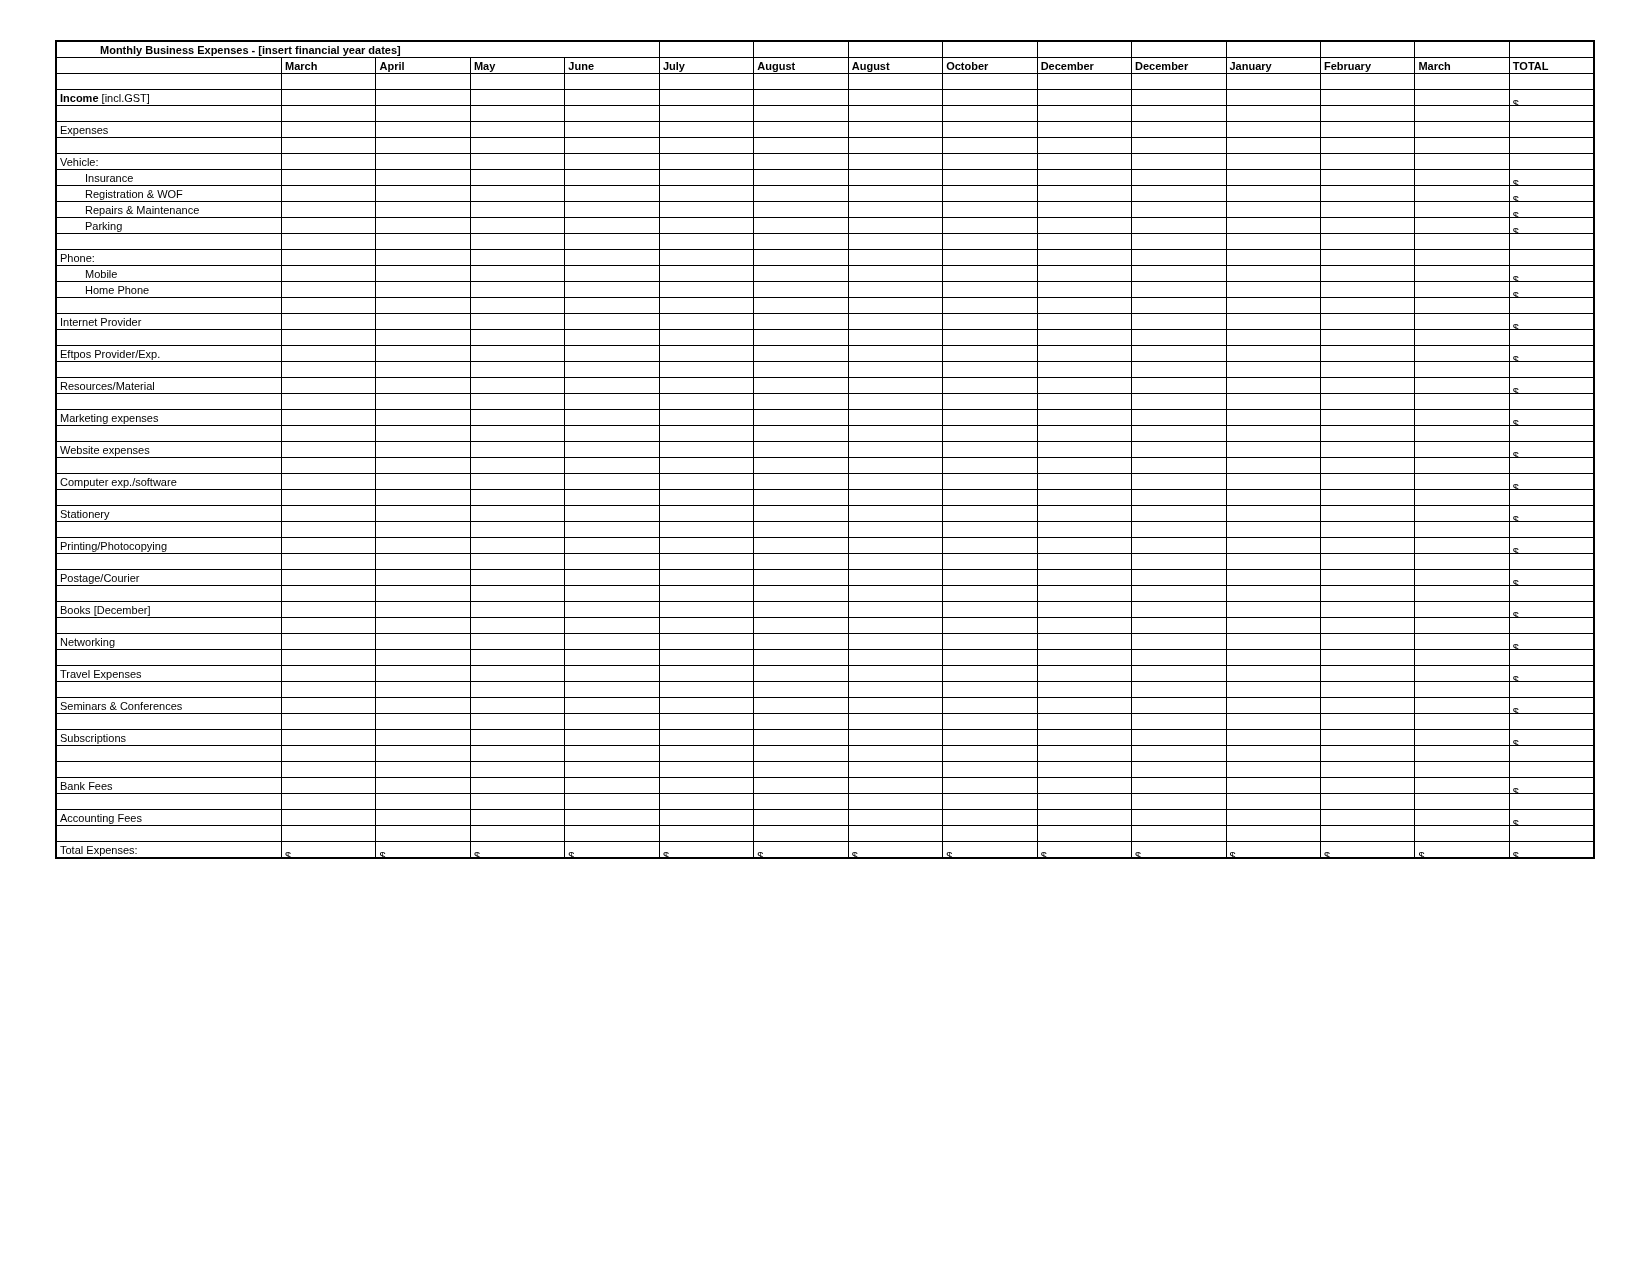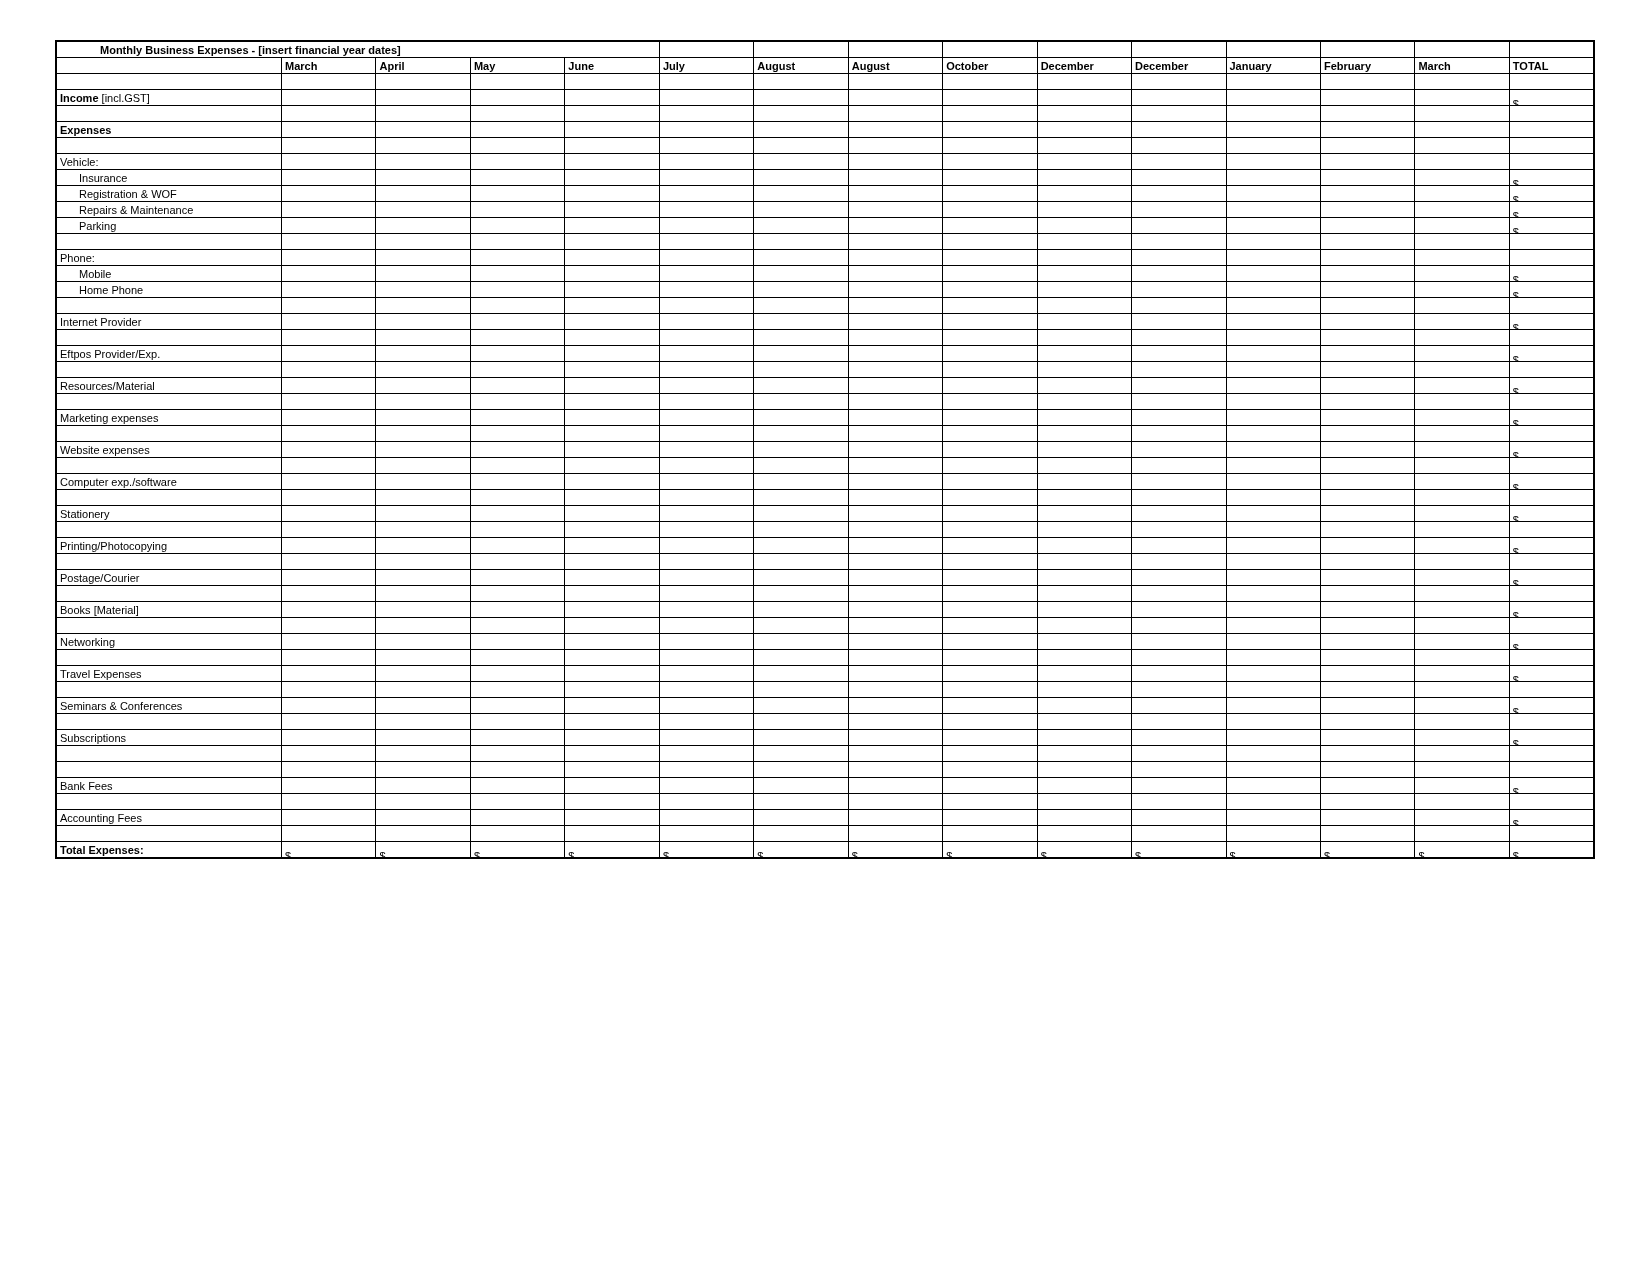--- a/index.html
+++ b/index.html
@@ -22,22 +22,22 @@
     vertical-align: middle;
     overflow: hidden;
     white-space: nowrap;
   }
   .col-label { width: 160px; }
   .col-month { width: 67px; text-align: center; }
   .col-total { width: 60px; }
   .hdr { font-weight: bold; }
   .title-cell { font-weight: bold; text-align: left; padding-left: 43px; }
   .label { text-align: left; margin-top: 40px; }
-  .bold { font-weight: bold; }
-  .indent { padding-left: 22px; }
+  .bold { font-weight: normal; }
+  .indent { padding-left: 28px; }
   .total-cell { position: relative; }
   .total-cell .sym { position: absolute; left: 3px; }
   .total-cell .dash { position: absolute; right: 5px; }
   .outer { border: 2px solid #000; }
 </style>
 </head>
 <body>
 
 <table class="outer">
   <colgroup>
@@ -691,21 +691,21 @@
         <td></td>
         <td></td>
         <td></td>
         <td></td>
         <td></td>
         <td></td>
         <td></td>
         <td></td>
       </tr>
       <tr>
-        <td class="label">Books [Material]</td>
+        <td class="label">Books [December]</td>
         <td></td>
         <td></td>
         <td></td>
         <td></td>
         <td></td>
         <td></td>
         <td></td>
         <td></td>
         <td></td>
         <td></td>

